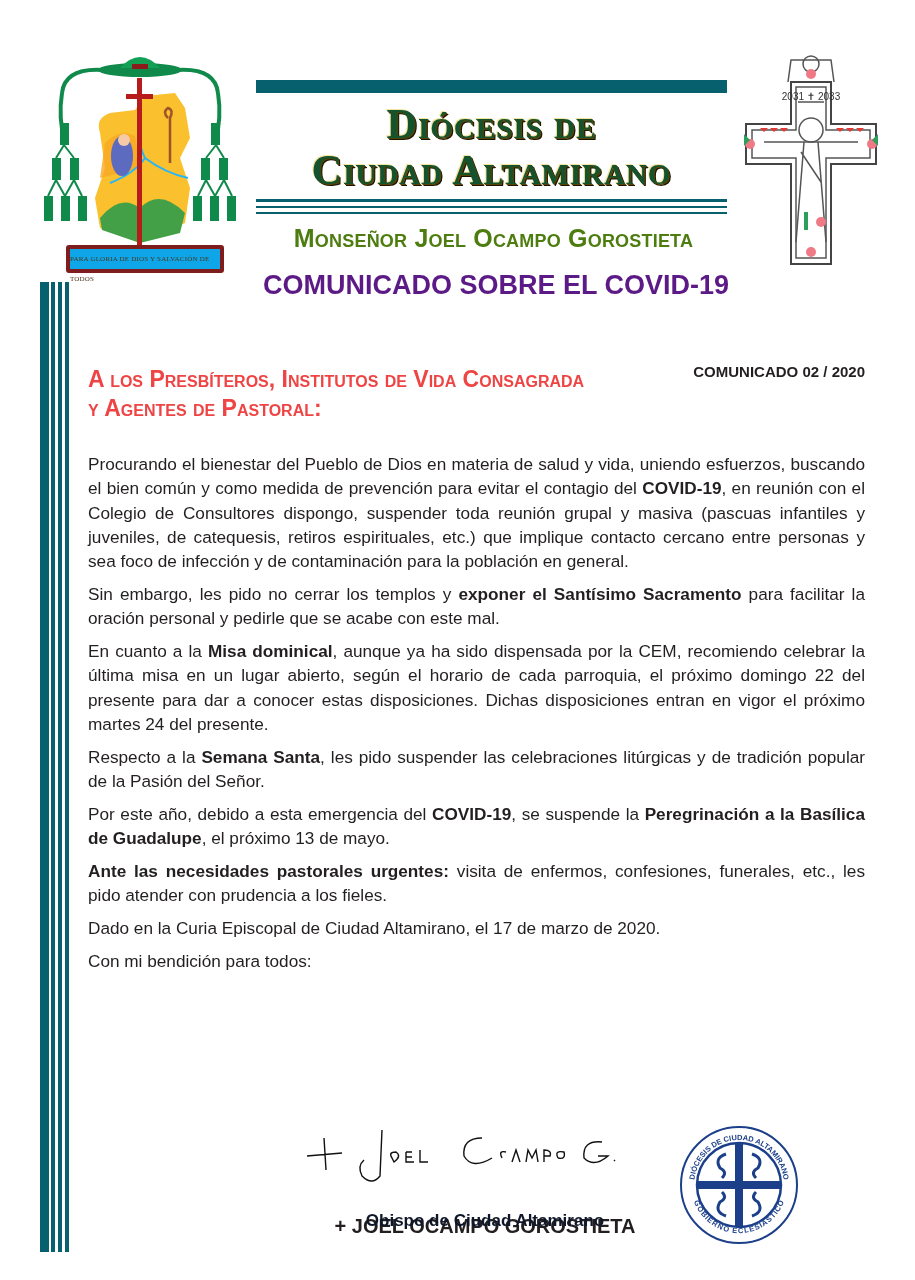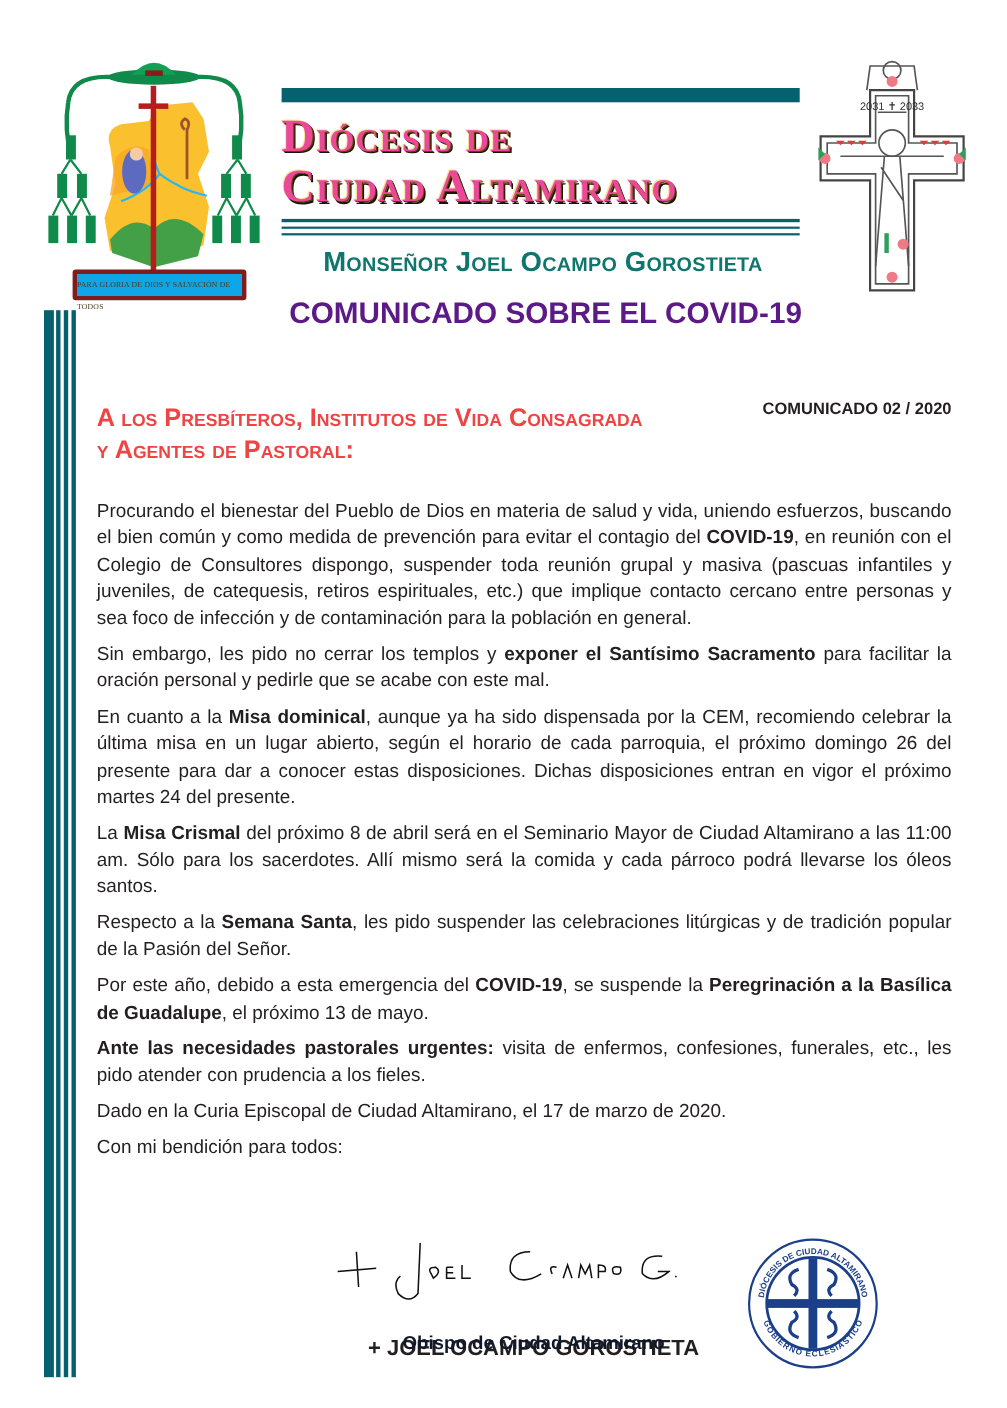--- a/index.html
+++ b/index.html
@@ -9,34 +9,34 @@
   
   .coat { position:absolute; left:40px; top:48px; width:200px; height:225px; }
   .motto { position:absolute; left:66px; top:245px; width:150px; height:20px;
            background:#0ea5e9; border:4px solid #7f1d1d; border-radius:3px;
            font-family:"Liberation Serif", serif; font-size:7px; line-height:20px;
            text-align:left; color:#4a3a1a; letter-spacing:0.2px; }
 
   
   .top-bar { position:absolute; left:256px; top:80px; width:471px; height:13px; background:#06606e; }
   .title-line1, .title-line2 {
-    position:absolute; left:256px; width:471px; text-align:left;
+    position:absolute; left:256px; width:471px; text-align:center;
     font-family:"Liberation Serif", serif; font-weight:bold; font-variant:small-caps;
-    color:#ec4899; letter-spacing:1px;
+    color:#14532d; letter-spacing:1px;
     text-shadow: 1px 1px 0 #5a4200, 2px 2px 0 #1c1400, -1px -1px 0 #f6e39a;
   }
   .title-line1 { top:100px; font-size:42px; line-height:48px; }
   .title-line2 { top:146px; font-size:42px; line-height:48px; }
   .rule { position:absolute; left:256px; width:471px; background:#06606e; }
   .rule.r1 { top:199px; height:3px; }
   .rule.r2 { top:206px; height:2px; }
   .rule.r3 { top:212px; height:2px; }
 
   .bishop-name { position:absolute; left:256px; top:224px; width:475px; text-align:center;
-                 font-weight:bold; font-variant:small-caps; font-size:25px; color:#0f766e; letter-spacing:0.2px; }
+                 font-weight:bold; font-variant:small-caps; font-size:25px; color:#4d7c0f; letter-spacing:0.2px; }
   .doc-title { position:absolute; left:256px; top:270px; width:480px; text-align:center;
                font-weight:bold; font-size:27px; color:#5c1a86; }
 
   
   .cross { position:absolute; left:736px; top:42px; width:150px; height:228px; }
 
   
   .vbars { position:absolute; left:40px; top:282px; height:970px; width:30px; }
   .vbar { position:absolute; top:0; height:100%; background:#06606e; }
 
@@ -151,22 +151,21 @@
 <div class="comm-no">COMUNICADO 02 / 2020</div>
 
 <div class="salutation">
   <div>A los Presbíteros, Institutos de Vida Consagrada</div>
   <div>y Agentes de Pastoral:</div>
 </div>
 
 <div class="body" id="body">
     <p><span>Procurando el bienestar del Pueblo de Dios en materia de salud y vida, uniendo esfuerzos, buscando el bien común y como medida de prevención para evitar el contagio del </span><b>COVID-19</b><span>, en reunión con el Colegio de Consultores dispongo, suspender toda reunión grupal y masiva (pascuas infantiles y juveniles, de catequesis, retiros espirituales, etc.) que implique contacto cercano entre personas y sea foco de infección y de contaminación para la población en general.</span></p>
     <p><span>Sin embargo, les pido no cerrar los templos y </span><b>exponer el Santísimo Sacramento</b><span> para facilitar la oración personal y pedirle que se acabe con este mal.</span></p>
-    <p><span>En cuanto a la </span><b>Misa dominical</b><span>, aunque ya ha sido dispensada por la CEM, recomiendo celebrar la última misa en un lugar abierto, según el horario de cada parroquia, el próximo domingo 26 del presente para dar a conocer estas disposiciones. Dichas disposiciones entran en vigor el próximo martes 24 del presente.</span></p>
-    <p><span>La </span><b>Misa Crismal</b><span> del próximo 8 de abril será en el Seminario Mayor de Ciudad Altamirano a las 11:00 am. Sólo para los sacerdotes. Allí mismo será la comida y cada párroco podrá llevarse los óleos santos.</span></p>
+    <p><span>En cuanto a la </span><b>Misa dominical</b><span>, aunque ya ha sido dispensada por la CEM, recomiendo celebrar la última misa en un lugar abierto, según el horario de cada parroquia, el próximo domingo 22 del presente para dar a conocer estas disposiciones. Dichas disposiciones entran en vigor el próximo martes 24 del presente.</span></p>
     <p><span>Respecto a la </span><b>Semana Santa</b><span>, les pido suspender las celebraciones litúrgicas y de tradición popular de la Pasión del Señor.</span></p>
     <p><span>Por este año, debido a esta emergencia del </span><b>COVID-19</b><span>, se suspende la </span><b>Peregrinación a la Basílica de Guadalupe</b><span>, el próximo 13 de mayo.</span></p>
     <p><b>Ante las necesidades pastorales urgentes:</b><span> visita de enfermos, confesiones, funerales, etc., les pido atender con prudencia a los fieles.</span></p>
     <p><span>Dado en la Curia Episcopal de Ciudad Altamirano, el 17 de marzo de 2020.</span></p>
     <p><span>Con mi bendición para todos:</span></p>
   </div>
 
 <svg class="signature-script" viewBox="0 0 340 55">
   <g fill="none" stroke="#111" stroke-width="1.4">
     <path d="M5 28 L40 25 M22 10 L24 42"></path>

